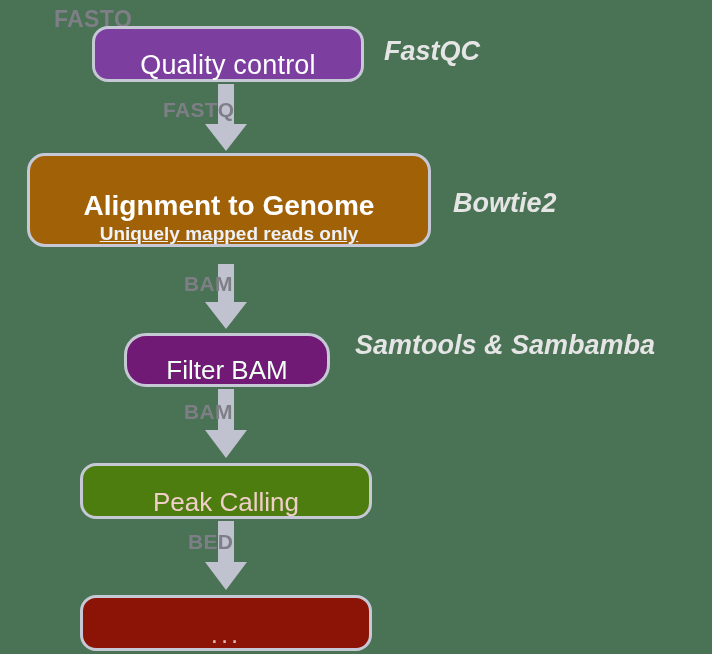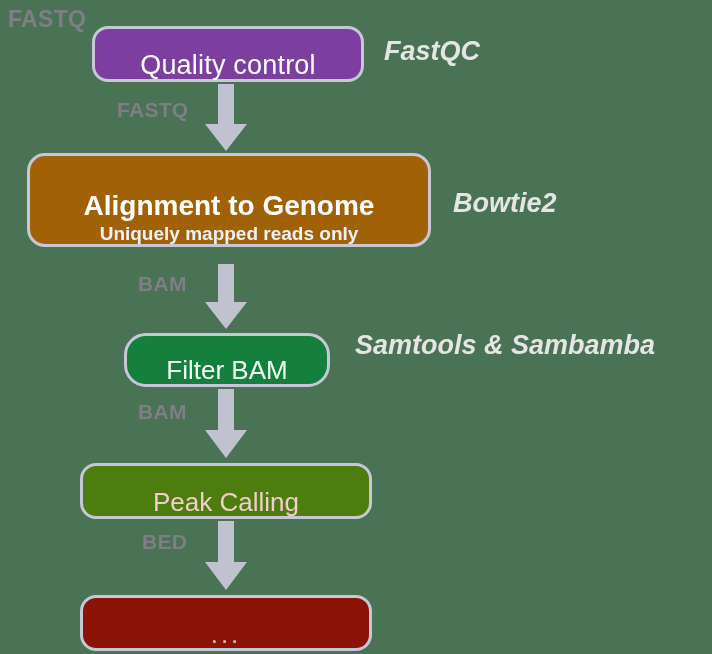--- a/index.html
+++ b/index.html
@@ -61,28 +61,29 @@
     border-radius: 18px;
   }
   #node-align .title {
     font-size: 28px;
     font-weight: bold;
     margin-bottom: 4px;
   }
   #node-align .subtitle {
     font-size: 19px;
     color: #eef1f7;
+    text-decoration: underline;
   }
 
   #node-filter {
     left: 124px;
     top: 333px;
     width: 206px;
     height: 54px;
-    background: #15803d;
+    background: #701a75;
     border-radius: 22px;
   }
   #node-filter .title { font-size: 26px; color: #f2fff5; }
 
   #node-peak {
     left: 80px;
     top: 463px;
     width: 292px;
     height: 56px;
     background: #4d7c0f;
@@ -117,20 +118,21 @@
   #arrow-4 { left: 204px; top: 521px; height: 70px; }
 
   
   .edge-label {
     position: absolute;
     font-size: 21px;
     font-weight: bold;
     color: #7e7f86;
     white-space: nowrap;
     letter-spacing: 0.3px;
+    margin-left: 46px;
   }
   #label-fastq-in   { left: 8px;   top: 6px;  font-size: 23px; }
   #label-fastq-1    { left: 117px; top: 98px; }
   #label-bam-1      { left: 138px; top: 272px; }
   #label-bam-2      { left: 138px; top: 400px; }
   #label-bed-1      { left: 142px; top: 530px; }
 
   
   .tool-label {
     position: absolute;

